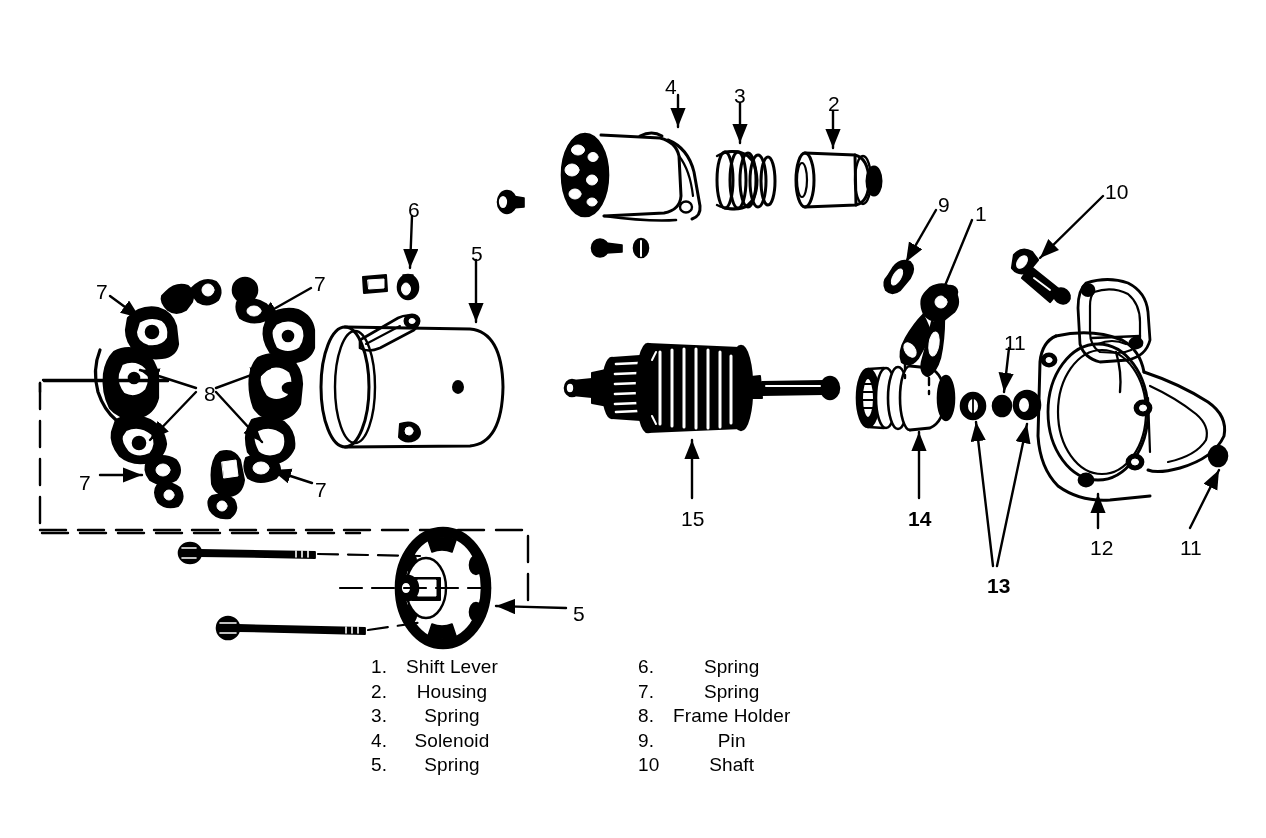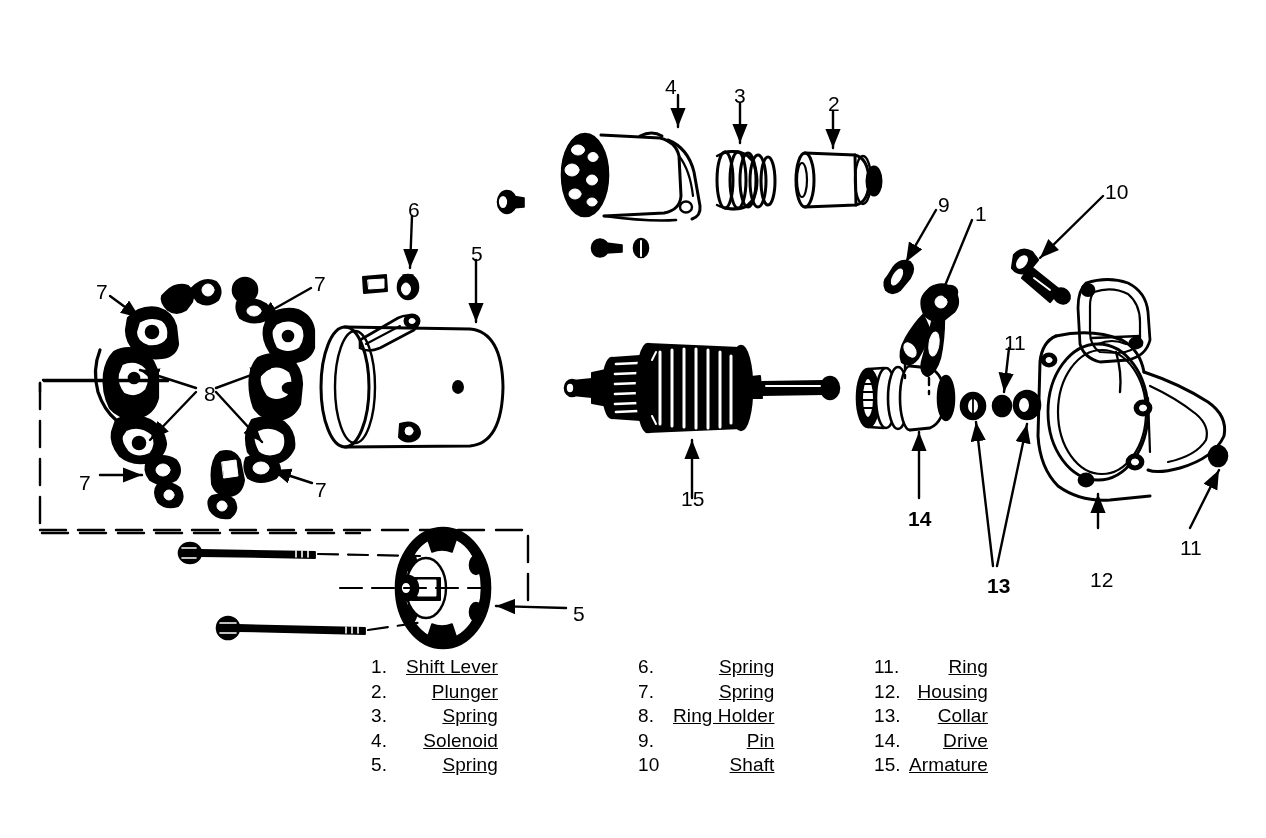--- a/index.html
+++ b/index.html
@@ -36,23 +36,22 @@
     font-size: 19px;
     line-height: 24.5px;
     color: #000;
     letter-spacing: 0.1px;
   }
   .legend .num {
     text-align: left;
     white-space: pre;
   }
   .legend .lbl {
-    text-align: right;
+    text-align: center;
     white-space: pre;
-    text-decoration: underline;
   }
   #legend-col-1 { left: 371px; top: 655px; }
   #legend-col-2 { left: 638px; top: 655px; }
   #legend-col-3 { left: 874px; top: 655px; }
 
   
   .callout {
     position: absolute;
     font-family: "Liberation Sans", sans-serif;
     font-size: 21px;
@@ -502,58 +501,46 @@
       <div class="callout" style="left: 471px; top: 243px;">5</div>
       <div class="callout" style="left: 96px; top: 281px;">7</div>
       <div class="callout" style="left: 314px; top: 273px;">7</div>
       <div class="callout" style="left: 79px; top: 472px;">7</div>
       <div class="callout" style="left: 315px; top: 479px;">7</div>
       <div class="callout" style="left: 204px; top: 383px;">8</div>
       <div class="callout" style="left: 938px; top: 194px;">9</div>
       <div class="callout" style="left: 975px; top: 203px;">1</div>
       <div class="callout" style="left: 1105px; top: 181px;">10</div>
       <div class="callout" style="left: 1004px; top: 332px;">11</div>
-      <div class="callout" style="left: 681px; top: 488px;">15</div>
+      <div class="callout" style="left: 681px; top: 508px;">15</div>
       <div class="callout" style="left: 908px; top: 508px; font-weight: bold;">14</div>
       <div class="callout" style="left: 987px; top: 575px; font-weight: bold;">13</div>
-      <div class="callout" style="left: 1090px; top: 537px; margin-top: 32px;">12</div>
+      <div class="callout" style="left: 1090px; top: 537px;">12</div>
       <div class="callout" style="left: 1180px; top: 537px;">11</div>
       <div class="callout" style="left: 573px; top: 603px;">5</div>
     </div>
 
   <div class="legend" id="legend-col-1">
       <div class="num">1.</div>
       <div class="lbl">Shift Lever</div>
       <div class="num">2.</div>
-      <div class="lbl">Plunger</div>
+      <div class="lbl">Housing</div>
       <div class="num">3.</div>
       <div class="lbl">Spring</div>
       <div class="num">4.</div>
       <div class="lbl">Solenoid</div>
       <div class="num">5.</div>
       <div class="lbl">Spring</div>
     </div>
   <div class="legend" id="legend-col-2">
       <div class="num">6.</div>
       <div class="lbl">Spring</div>
       <div class="num">7.</div>
       <div class="lbl">Spring</div>
       <div class="num">8.</div>
-      <div class="lbl">Ring Holder</div>
+      <div class="lbl">Frame Holder</div>
       <div class="num">9.</div>
       <div class="lbl">Pin</div>
       <div class="num">10</div>
       <div class="lbl">Shaft</div>
     </div>
-  <div class="legend" id="legend-col-3">
-      <div class="num">11.</div>
-      <div class="lbl">Ring</div>
-      <div class="num">12.</div>
-      <div class="lbl">Housing</div>
-      <div class="num">13.</div>
-      <div class="lbl">Collar</div>
-      <div class="num">14.</div>
-      <div class="lbl">Drive</div>
-      <div class="num">15.</div>
-      <div class="lbl">Armature</div>
-    </div>
 
 </div>
 
 </body></html>

